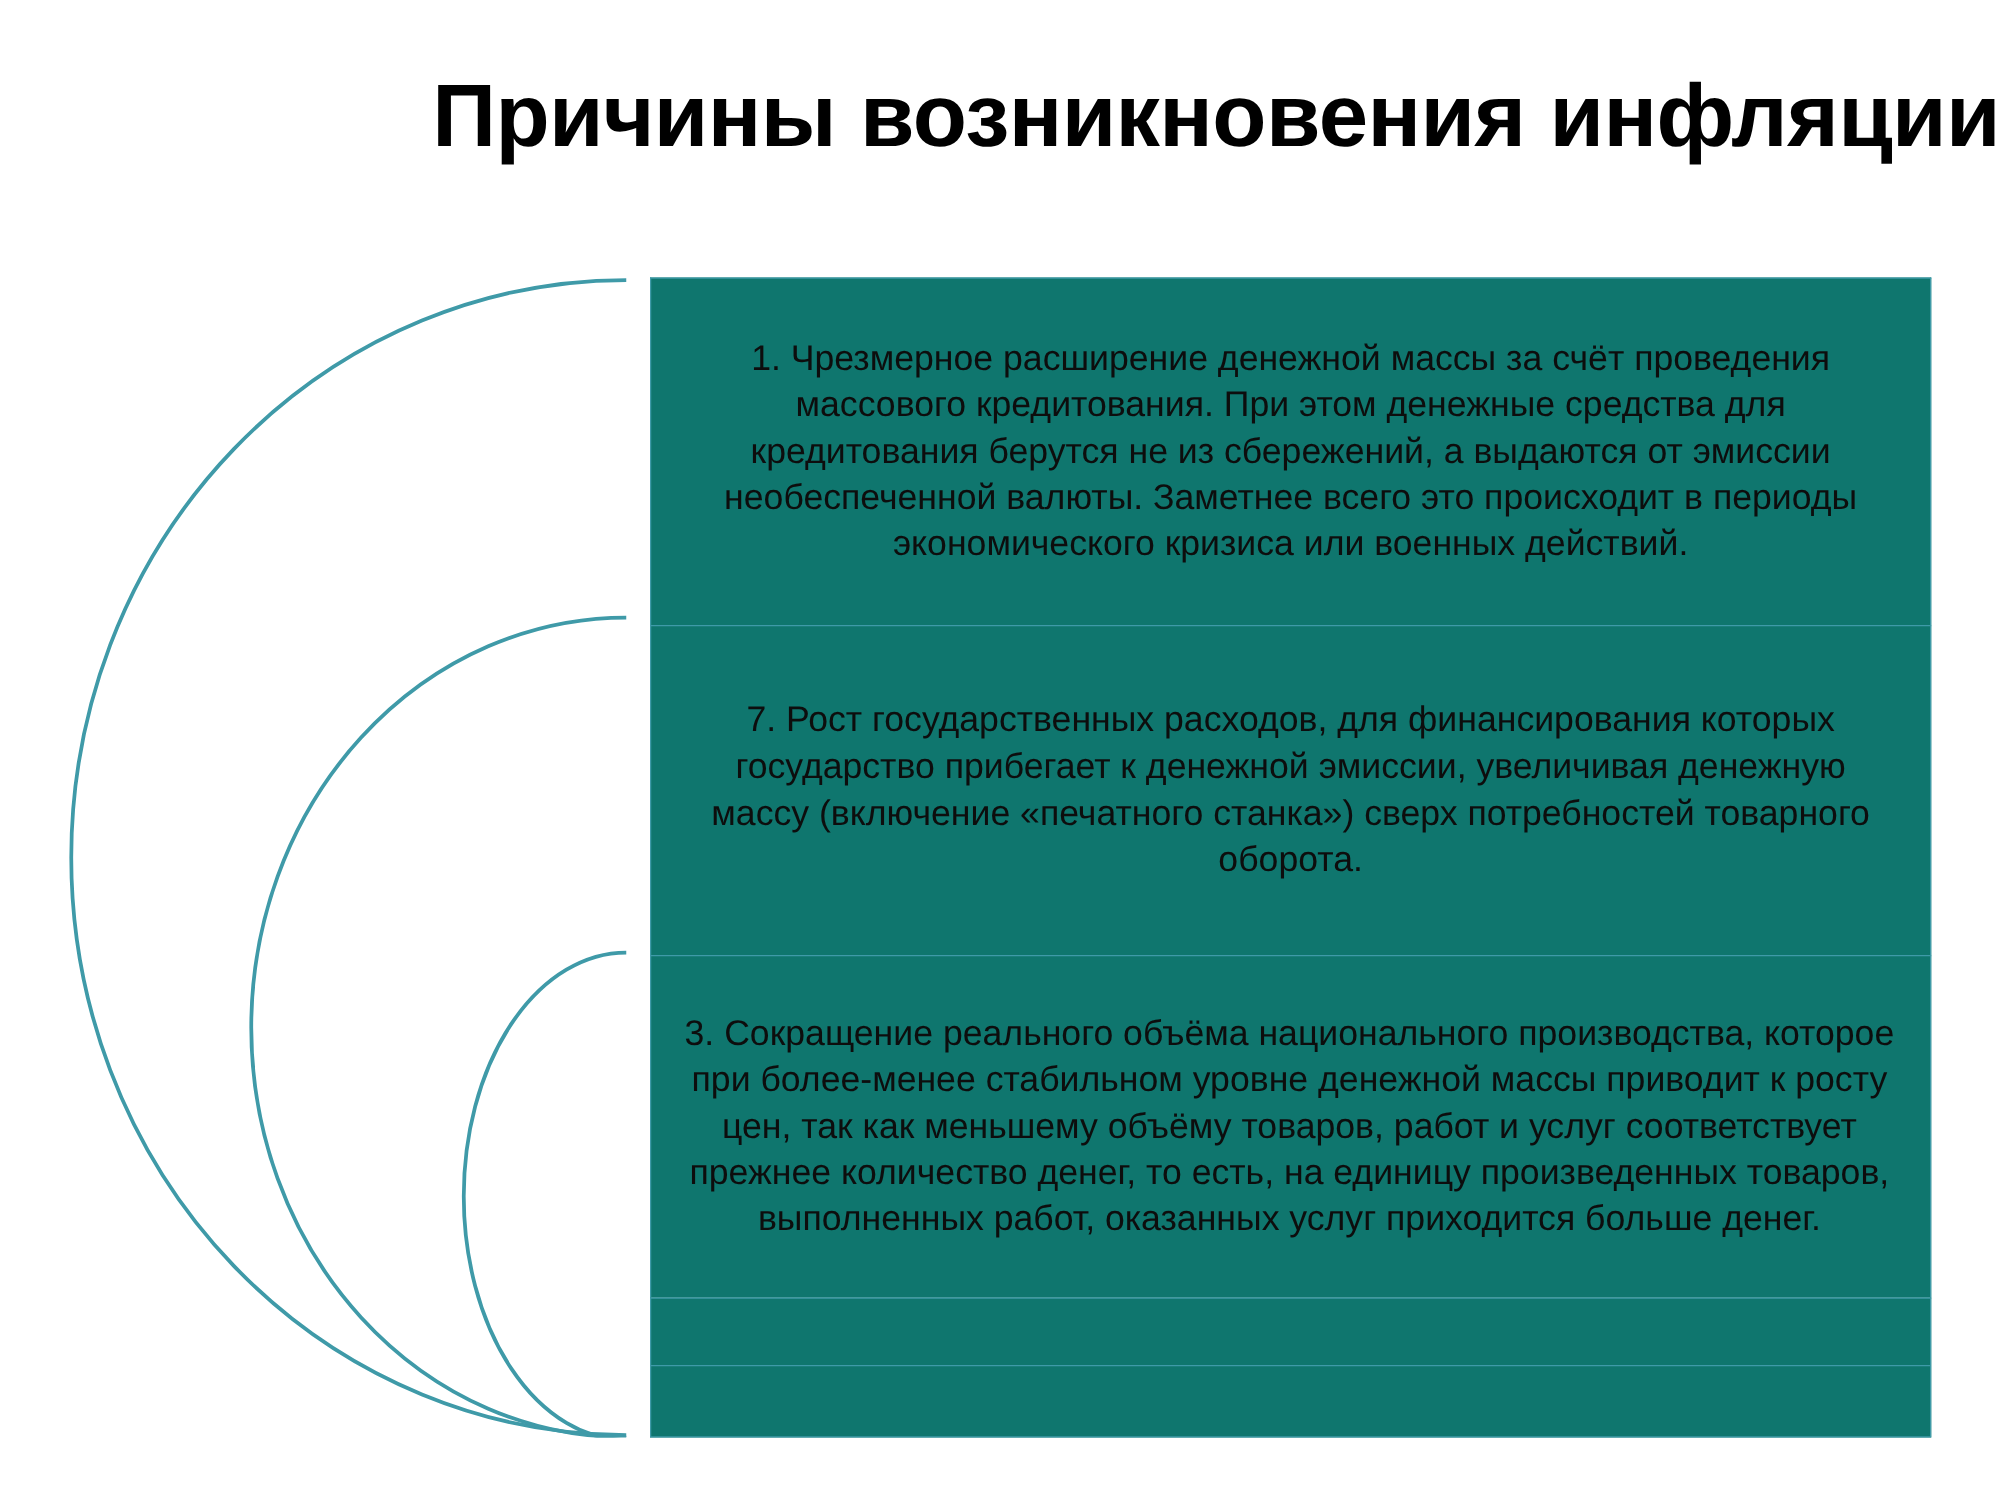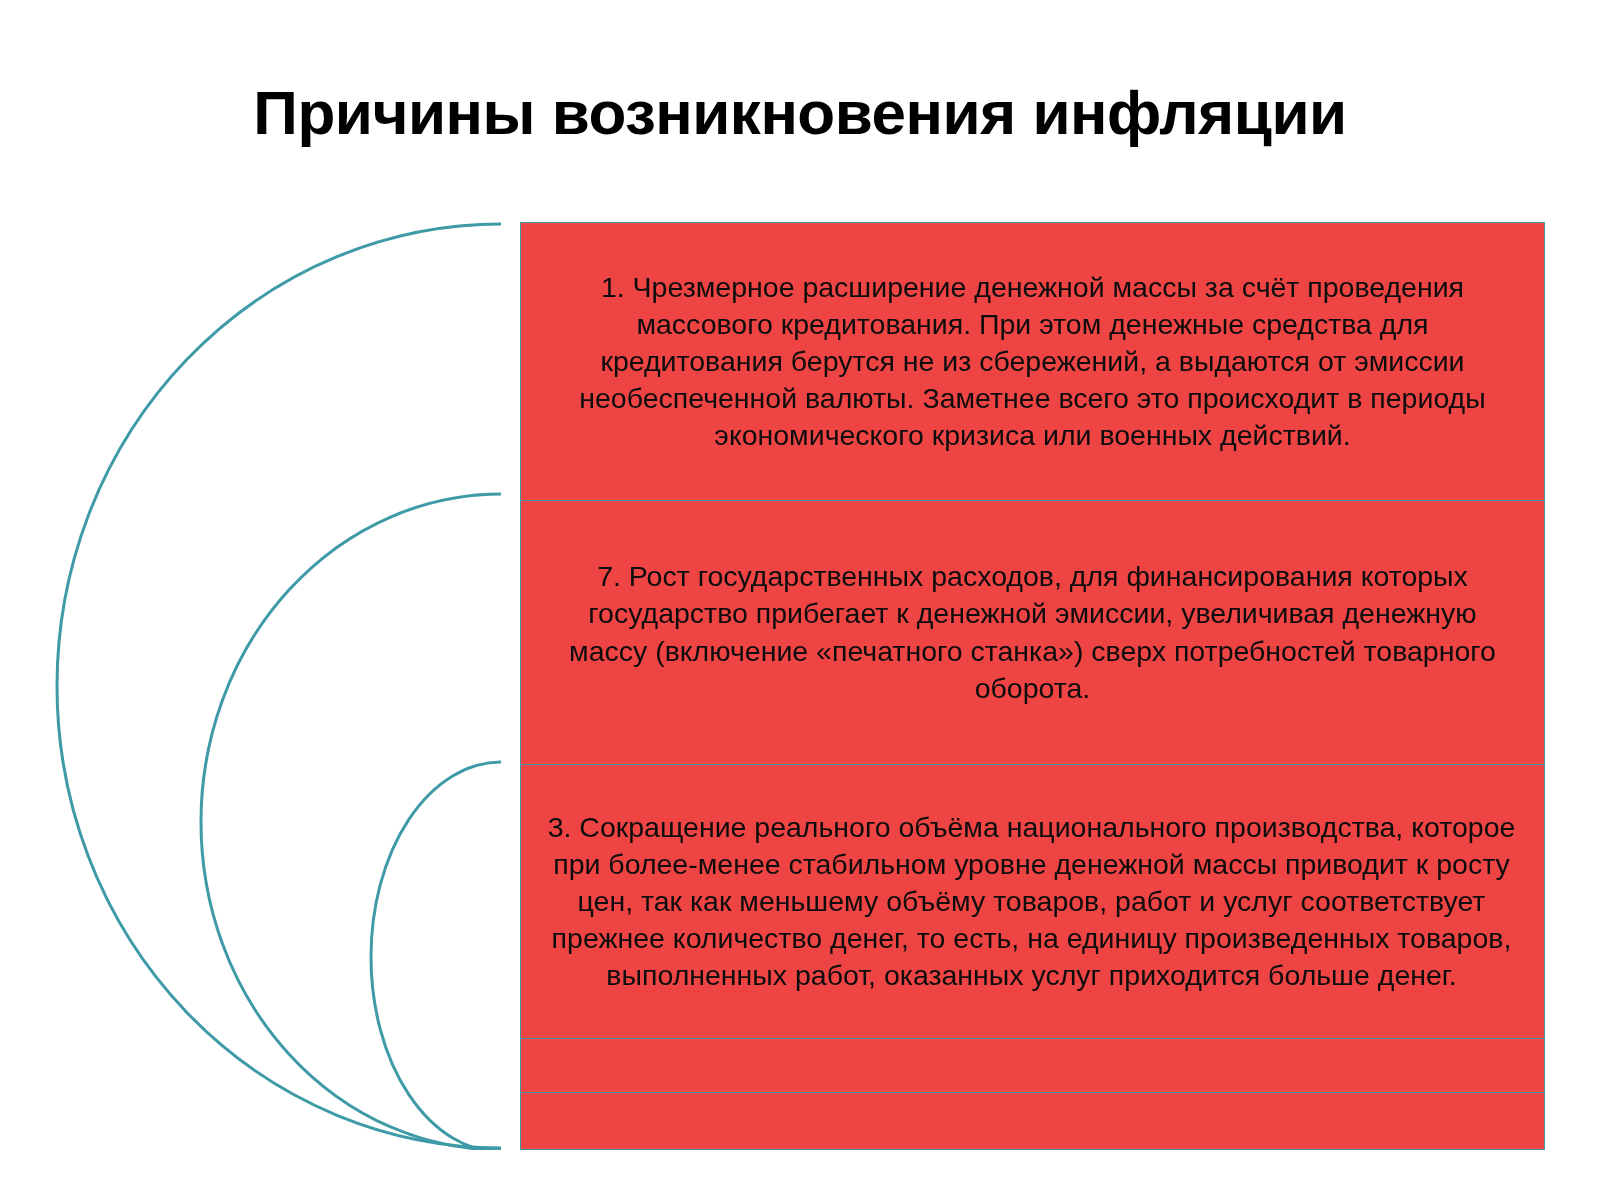--- a/index.html
+++ b/index.html
@@ -21,27 +21,26 @@
     left: 0; top: 0;
     width: 1600px;
     height: 1200px;
   }
 
   #title {
     position: absolute;
     left: 0;
     top: 55px;
     width: 1600px;
-    text-align: center;
-    font-size: 62px;
+    text-align: right;
+    font-size: 71px;
     font-weight: bold;
     letter-spacing: -0.5px;
     line-height: 1.1;
     color: #000000;
-    margin-top: 24px;
   }
 
   
   #diagram {
     position: absolute;
     left: 55px;
     top: 222px;
     width: 1490px;
     height: 928px;
   }
@@ -59,21 +58,21 @@
     left: 465px;
     top: 0;
     width: 1025px;
     height: 928px;
     display: flex;
     flex-direction: column;
   }
 
   .panel {
     box-sizing: border-box;
-    background: #ef4444;
+    background: #0f766e;
     border: 1.6px solid #3f9aa8;
     border-bottom: none;
     display: flex;
     align-items: center;
     justify-content: center;
     padding: 6px 26px;
   }
   .panel:last-child {
     border-bottom: 1.6px solid #3f9aa8;
   }

